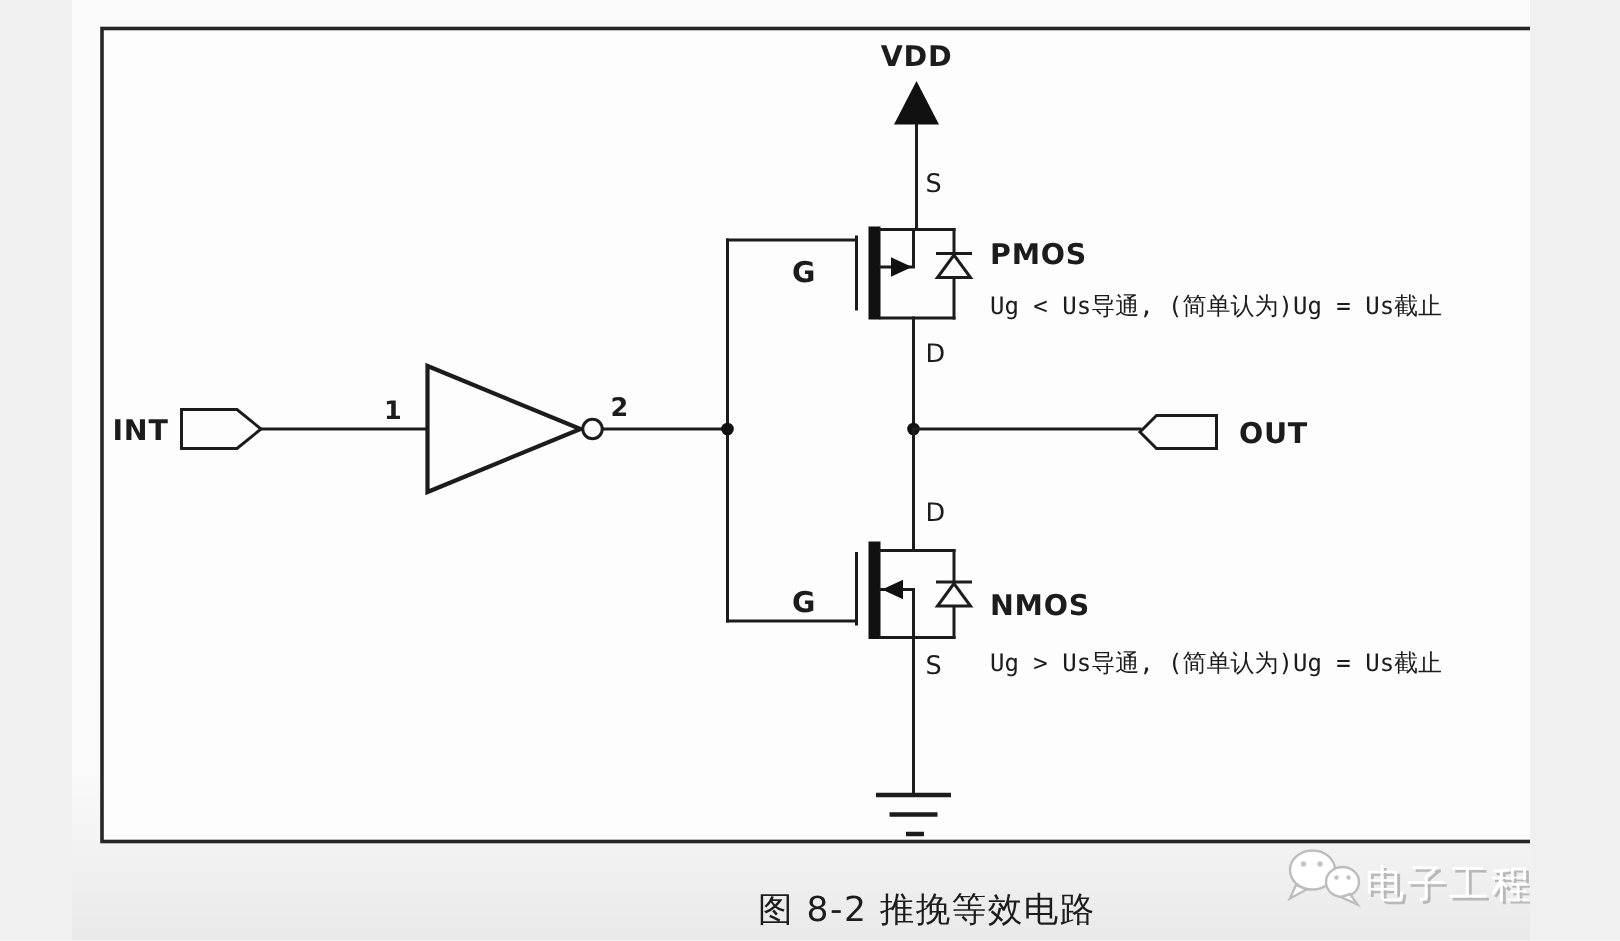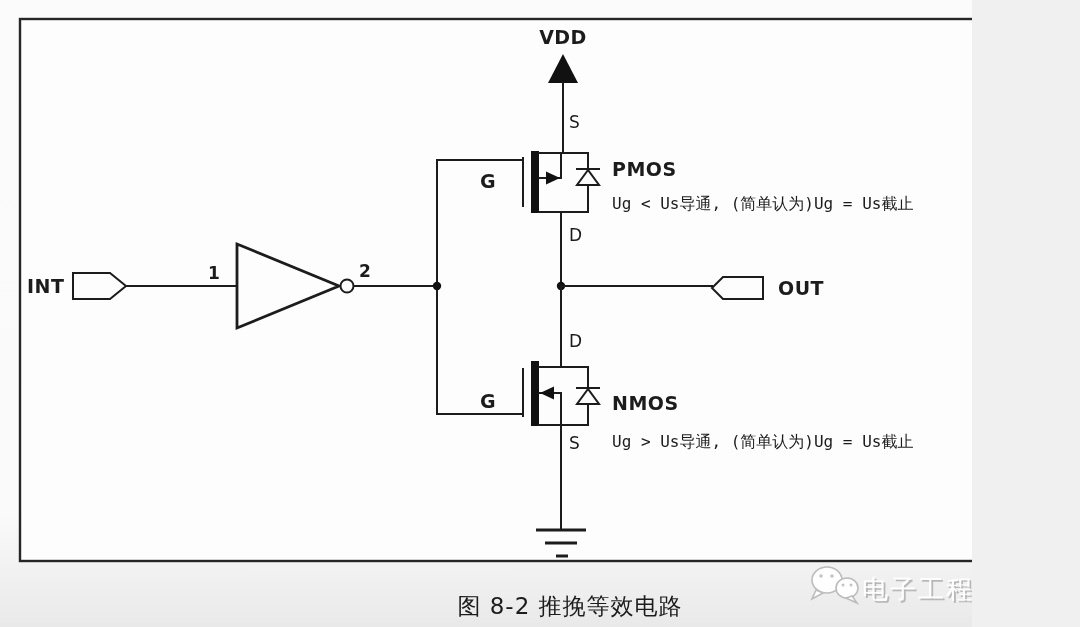--- a/index.html
+++ b/index.html
@@ -4,20 +4,21 @@
 <style>
   html,body{margin:0;padding:0;}
   body{
     width:1080px;height:627px;
     background:#f0f0f0;
     font-family:"DejaVu Sans","Liberation Sans",sans-serif;
   }
   .page{
     position:relative;width:972px;height:627px;overflow:hidden;
     background:linear-gradient(180deg,#fbfbfb 0%,#fafafa 82%,#e9e9e9 100%);
+    margin-left:48px;
   }
   svg{display:block;}
   .frame{fill:#fdfdfd;stroke:#262626;stroke-width:2.4;}
   .wire{fill:none;stroke:#1c1c1c;stroke-width:2;stroke-linecap:square;}
   .wire-thick{fill:none;stroke:#1c1c1c;stroke-width:3;}
   .sym{fill:#fdfdfd;stroke:#1c1c1c;stroke-width:2;}
   .sym-thick{fill:none;stroke:#1c1c1c;stroke-width:2.8;stroke-linejoin:miter;}
   .solid{fill:#111;stroke:none;}
   .dot{fill:#111;stroke:none;}
   text{fill:#1c1c1c;}

